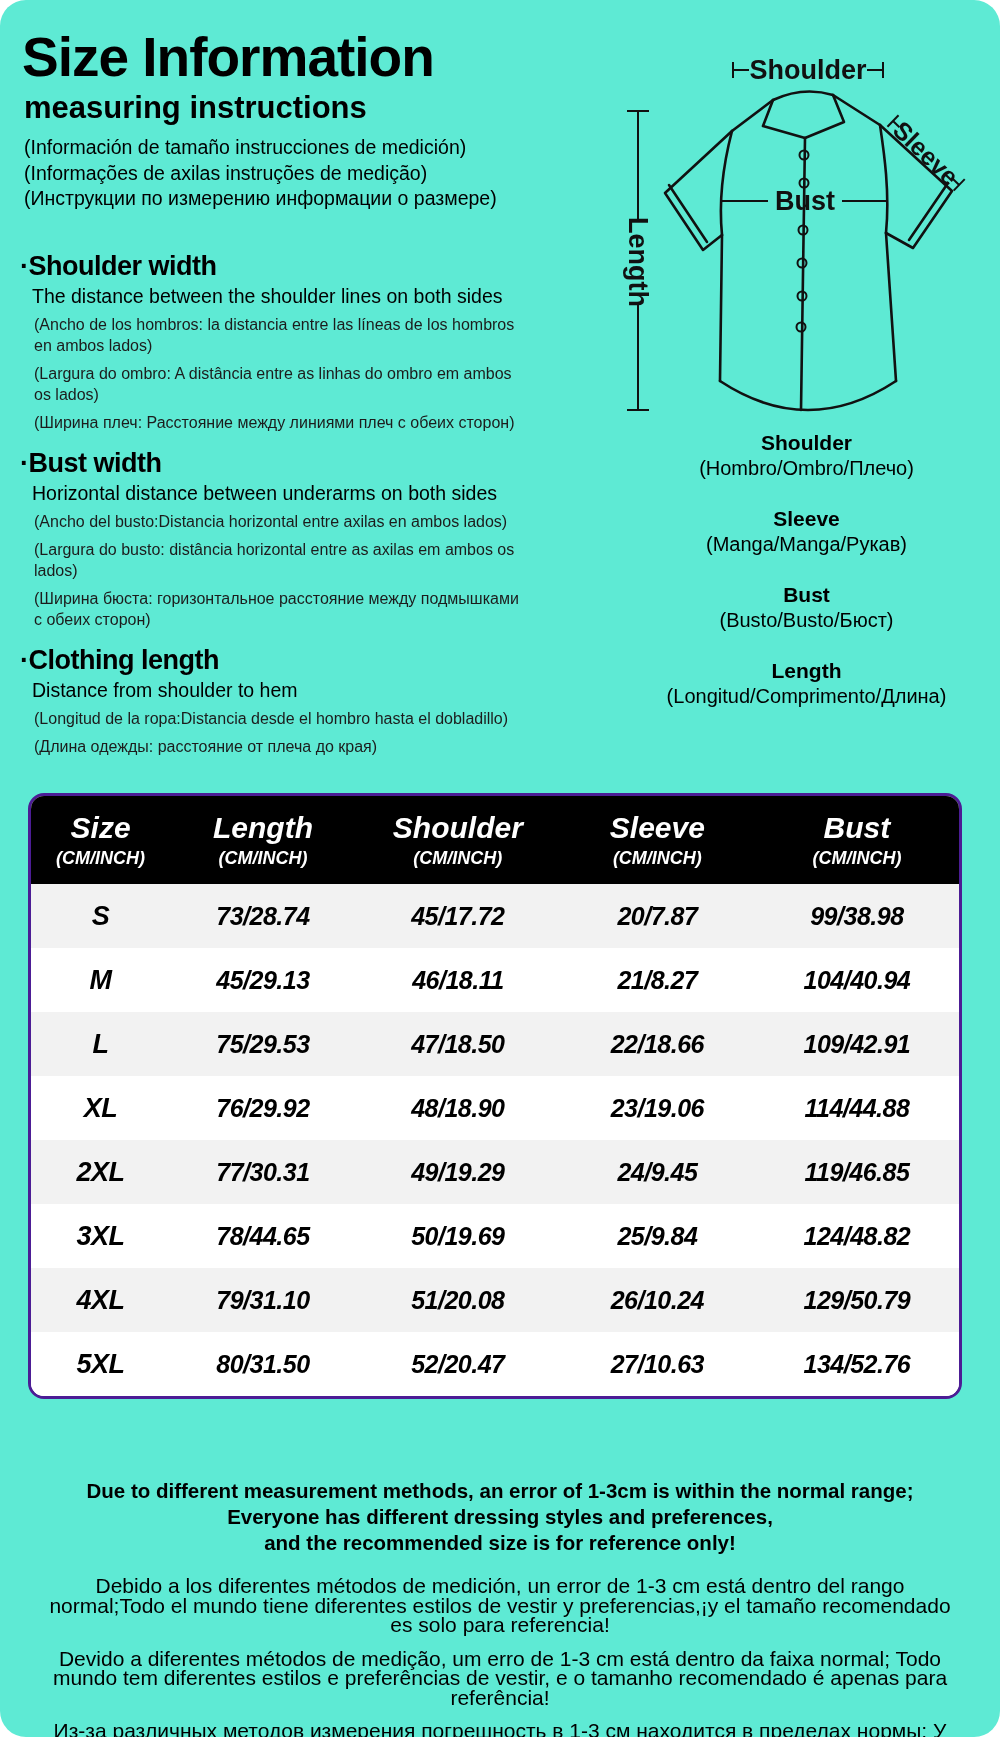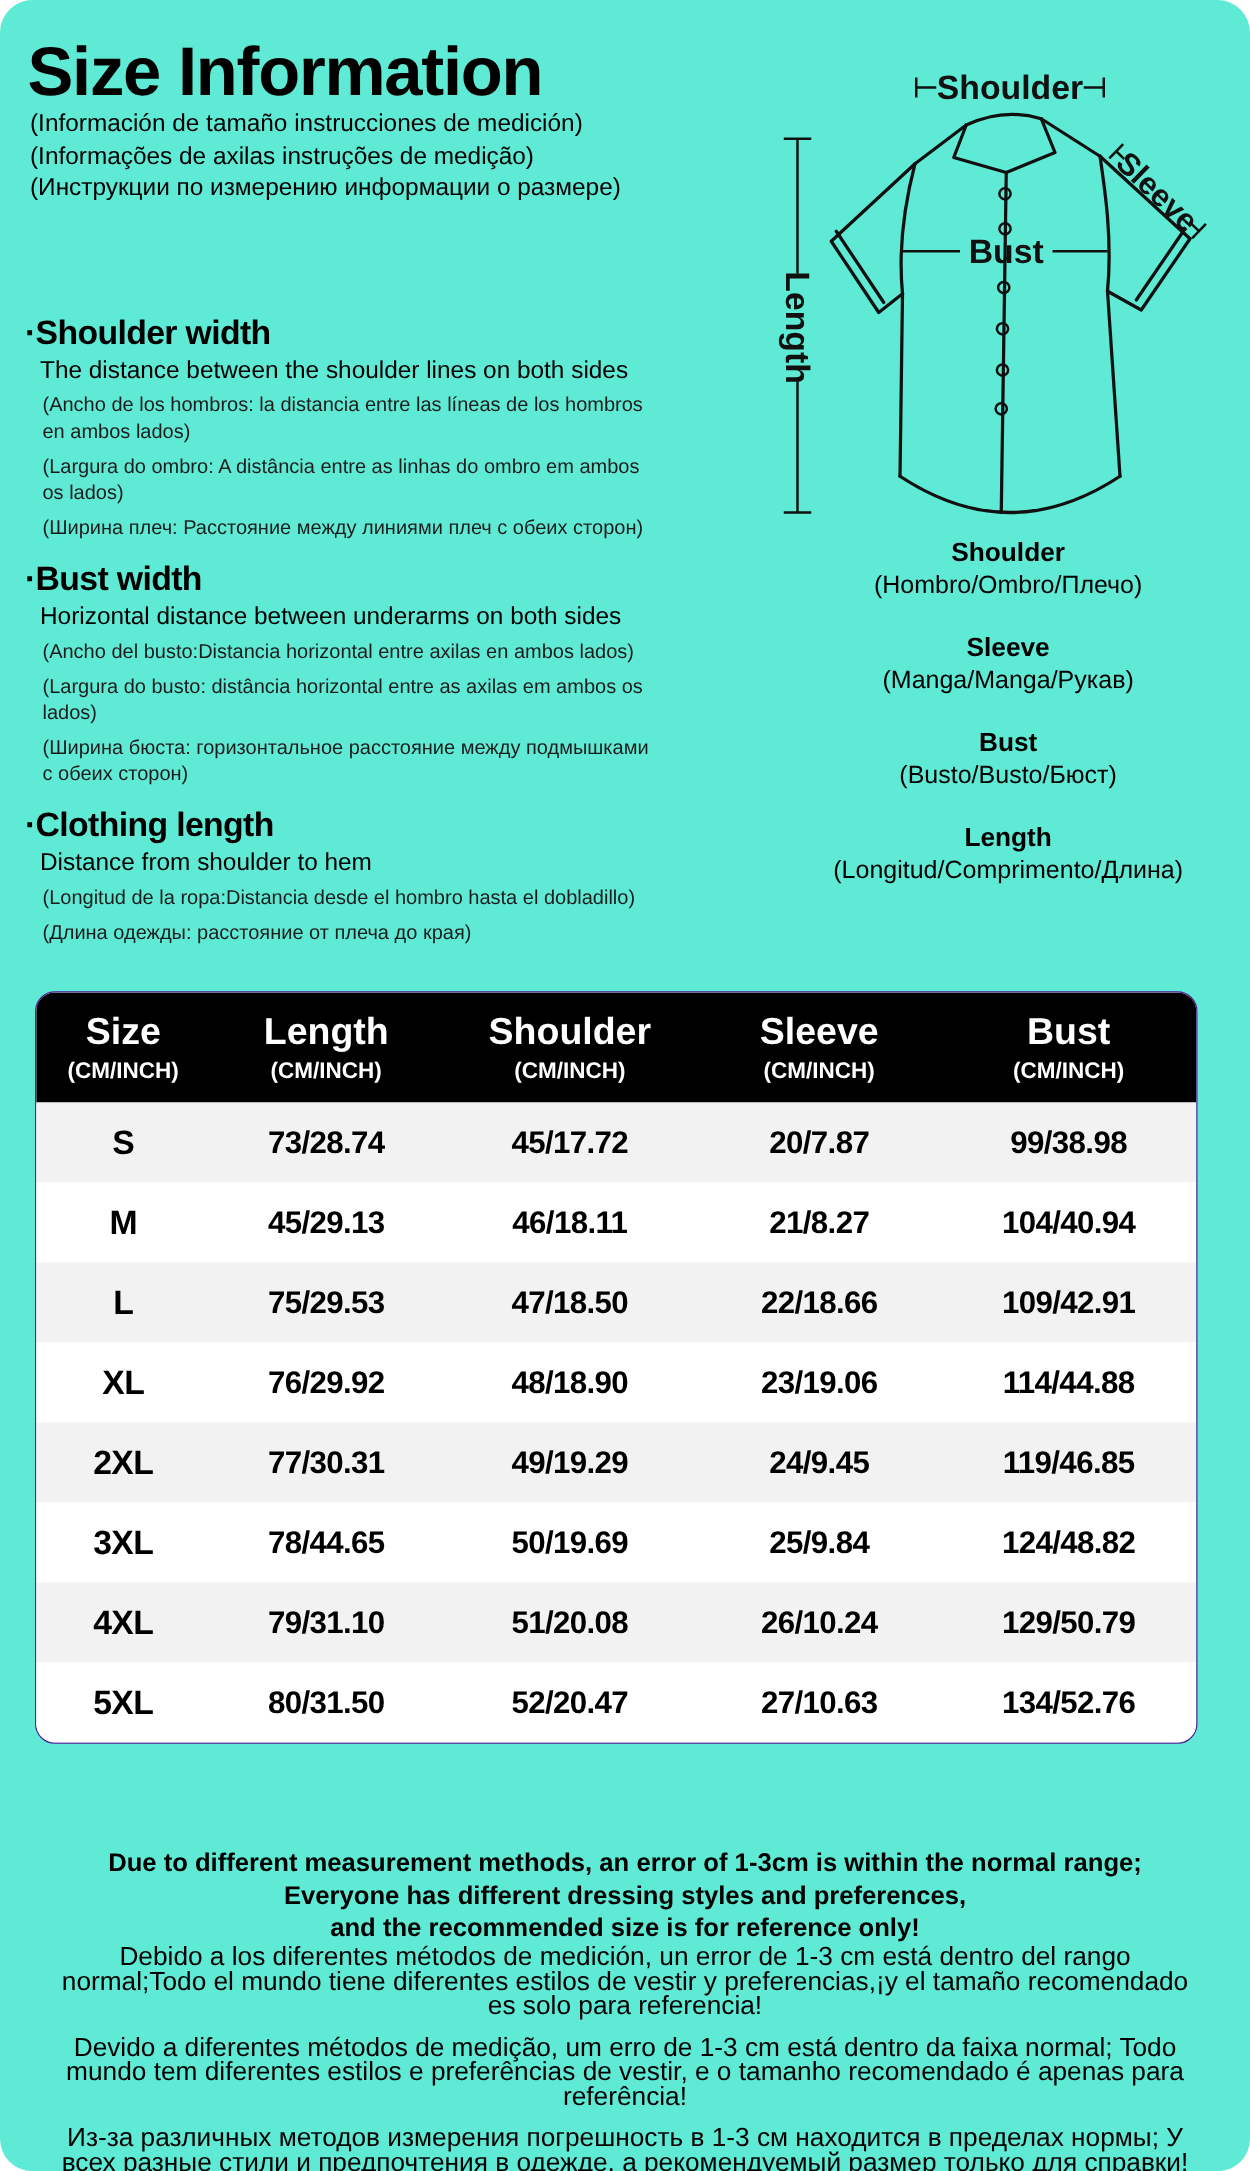--- a/index.html
+++ b/index.html
@@ -25,44 +25,45 @@
   .shirt-svg .ln{fill:none;stroke:#111;stroke-width:2.6;stroke-linecap:round;stroke-linejoin:round;}
   .shirt-svg .ms{fill:none;stroke:#111;stroke-width:2;stroke-linecap:butt;}
   .shirt-svg text{font-family:"Liberation Sans",sans-serif;font-weight:bold;fill:#111;}
   .legend{position:relative;left:36px;margin-top:16px;text-align:center;width:445px;}
   .legend-item{margin-bottom:25px;}
   .legend-term{font-size:21px;font-weight:bold;line-height:26px;}
   .legend-trans{font-size:20px;line-height:25px;}
 
   
   .size-table{position:absolute;left:28px;top:793px;width:928px;
-              border:1px solid #4c1d95;border-radius:16px;overflow:hidden;background:#fff;}
+              border:3px solid #4c1d95;border-radius:16px;overflow:hidden;background:#fff;font-style:italic;}
   .thead{display:flex;background:#000;color:#fff;height:88px;align-items:center;}
   .th{text-align:center;}
   .th-label{font-size:30px;font-weight:bold;line-height:34px;}
   .th-unit{font-size:18px;font-weight:bold;margin-top:3px;}
   .trow{display:flex;height:64px;align-items:center;background:#fff;}
   .trow.alt{background:#f2f2f2;}
   .td{text-align:center;font-weight:bold;font-size:25px;letter-spacing:-0.5px;}
   .td.sz{font-size:27px;}
   .c1{width:15%;} .c2{width:20%;} .c3{width:22%;} .c4{width:21%;} .c5{width:22%;}
 
   
   .disclaimer{position:absolute;left:0;top:1478px;width:1000px;text-align:center;}
-  .disc-en{}
+  .disc-en{margin-bottom:20px;}
   .disc-en div{font-size:20.5px;font-weight:bold;line-height:26px;}
   .disc-p{font-size:21px;line-height:19.5px;width:912px;margin:0 auto 14px auto;}
 </style>
 </head>
 <body>
 
 <div class="page">
 
   <header class="intro">
     <h1 class="title">Size Information</h1>
+    <h2 class="subtitle">measuring instructions</h2>
     <p class="intro-tr">(Información de tamaño instrucciones de medición)</p>
     <p class="intro-tr">(Informações de axilas instruções de medição)</p>
     <p class="intro-tr">(Инструкции по измерению информации о размере)</p>
   </header>
 
   <section class="measure-guide">
     <div class="guide-block">
       <h3 class="guide-heading">·Shoulder width</h3>
       <p class="guide-desc">The distance between the shoulder lines on both sides</p>
       <p class="guide-note">(Ancho de los hombros: la distancia entre las líneas de los hombros en ambos lados)</p>

